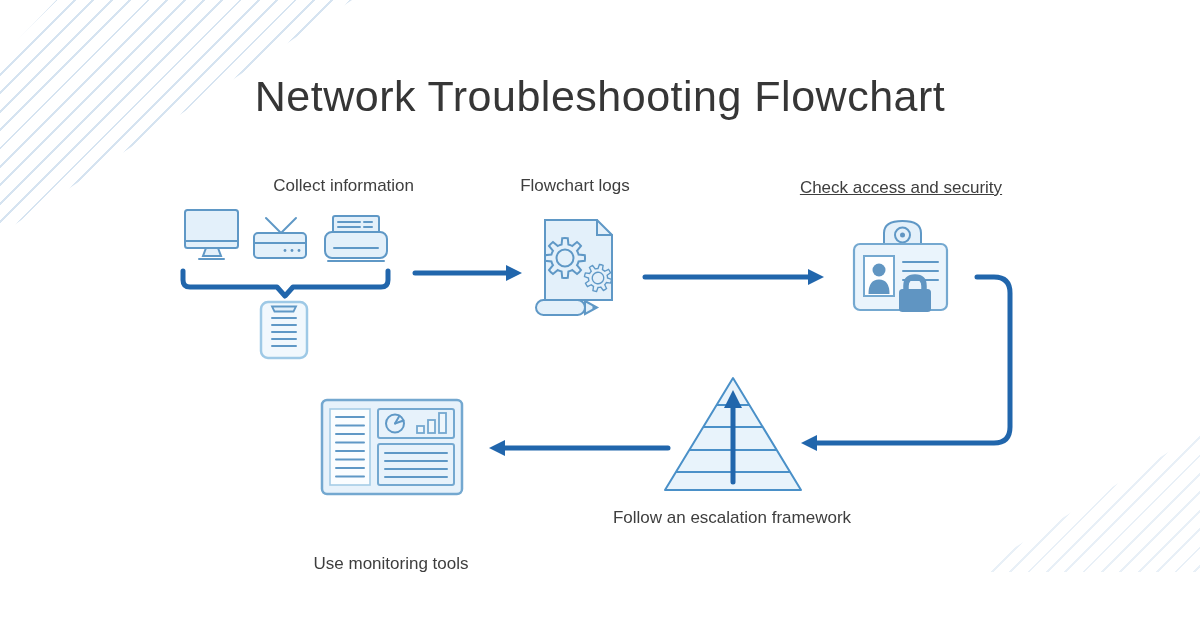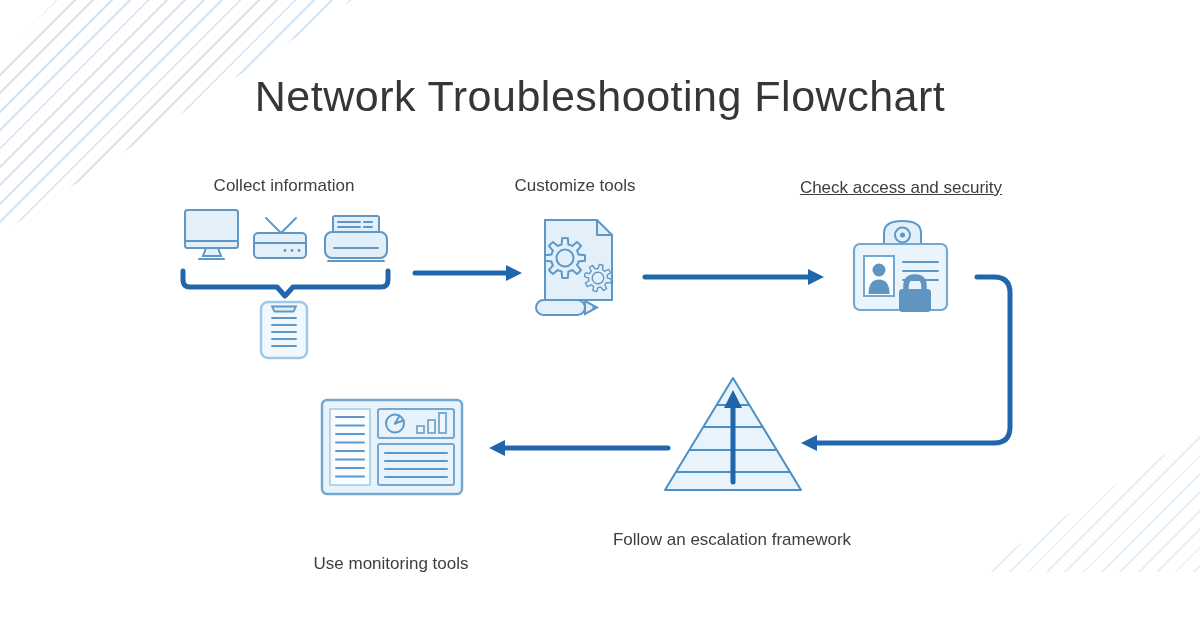--- a/index.html
+++ b/index.html
@@ -25,24 +25,24 @@
 </head>
 <body>
 
 <div id="page">
 
   <div class="decor decor-tl"></div>
   <div class="decor decor-br"></div>
 
   <div class="title">Network Troubleshooting Flowchart</div>
 
-  <div class="label" style="left:154px;top:176px;width:260px;">Collect information</div>
-  <div class="label" style="left:455px;top:176px;width:240px;">Customize tools</div>
+  <div class="label" style="left:154px;top:176px;width:260px;text-align:right;">Collect information</div>
+  <div class="label" style="left:455px;top:176px;width:240px;">Flowchart logs</div>
   <div class="label" style="left:751px;top:178px;width:300px;text-decoration:underline;">Check access and security</div>
-  <div class="label" style="left:562px;top:530px;width:340px;">Follow an escalation framework</div>
+  <div class="label" style="left:562px;top:508px;width:340px;">Follow an escalation framework</div>
   <div class="label" style="left:271px;top:510px;width:240px;margin-top:44px;">Use monitoring tools</div>
 
   <div class="icon-box" style="left:179px;top:206px;">
     <svg width="60" height="58" viewBox="0 0 60 58">
       <rect class="ol" x="6" y="4" width="53" height="38" rx="2.5"></rect>
       <line class="ln" x1="6" y1="35" x2="59" y2="35"></line>
       <polygon class="ol" points="27,42 39,42 42,50 24,50"></polygon>
       <line class="ln" x1="20" y1="53" x2="45" y2="53" stroke-width="3"></line>
     </svg>
   </div>

